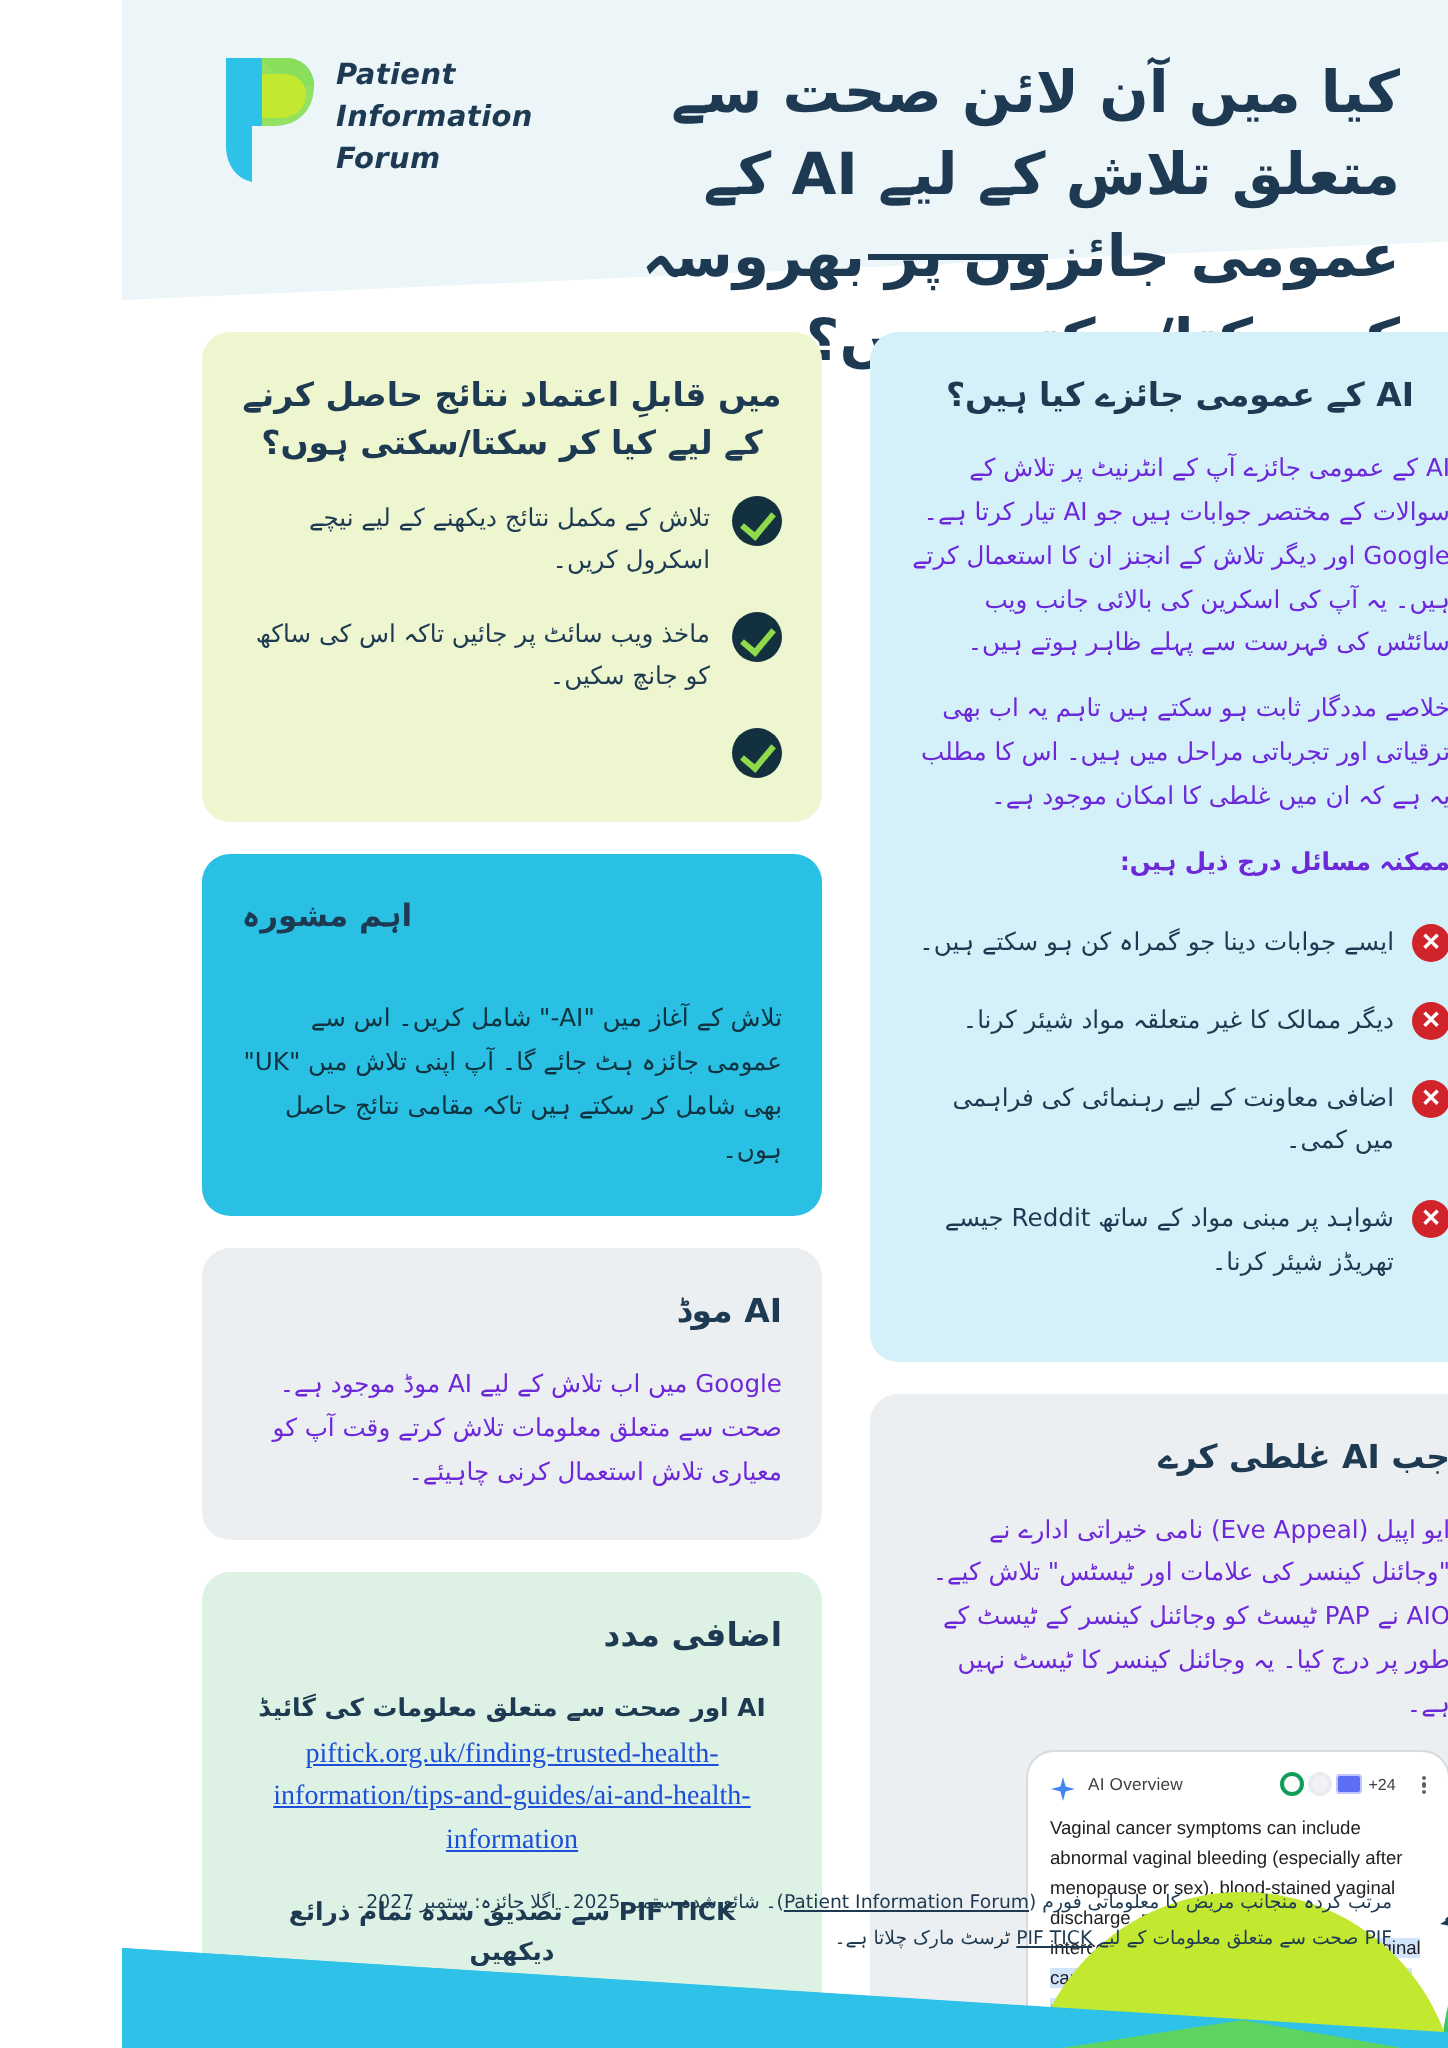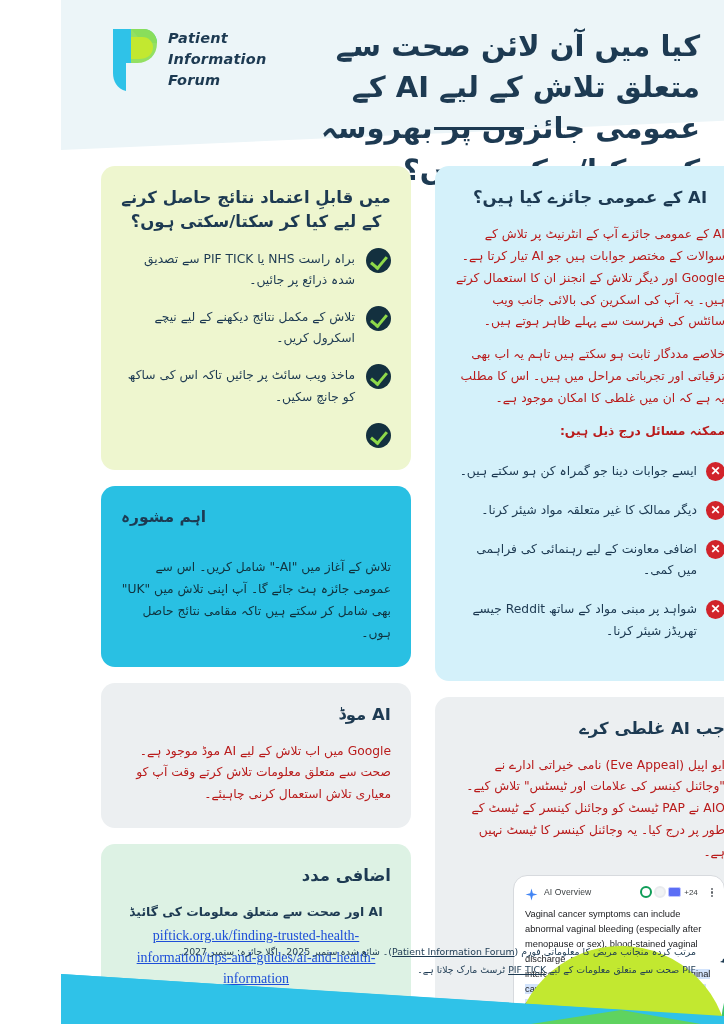--- a/index.html
+++ b/index.html
@@ -97,21 +97,21 @@
     font-weight: 700;
     color: #1d3a52;
     line-height: 1.45;
     margin-bottom: 14px;
   }
   .card-h.center { text-align: center; }
 
   .card-p {
     font-size: 12.3px;
     line-height: 1.78;
-    color: #b91c1c;
+    color: #6d28d9;
     margin-bottom: 11px;
   }
   .card-p:last-child { margin-bottom: 0; }
   .card-p.bold { font-weight: 700; }
 
   
   .bullet-row {
     display: flex;
     flex-direction: row;
     align-items: flex-start;
@@ -352,24 +352,20 @@
   </div>
 
   <div class="hero-title">کیا میں آن لائن صحت سے متعلق تلاش کے لیے AI کے عمومی جائزوں پر بھروسہ کر سکتا/سکتی ہوں؟</div>
   <div class="hero-rule"></div>
 
   <div class="col col-left">
 
     <div class="card card-green">
       <div class="card-h center">میں قابلِ اعتماد نتائج حاصل کرنے کے لیے کیا کر سکتا/سکتی ہوں؟</div>
 
-      <div class="bullet-row">
-        <span class="ico-check"></span>
-        <span class="bullet-text">براہ راست NHS یا PIF TICK سے تصدیق شدہ ذرائع پر جائیں۔</span>
-      </div>
       <div class="bullet-row">
         <span class="ico-check"></span>
         <span class="bullet-text">تلاش کے مکمل نتائج دیکھنے کے لیے نیچے اسکرول کریں۔</span>
       </div>
       <div class="bullet-row">
         <span class="ico-check"></span>
         <span class="bullet-text">ماخذ ویب سائٹ پر جائیں تاکہ اس کی ساکھ کو جانچ سکیں۔</span>
       </div>
       <div class="bullet-row">
         <span class="ico-check"></span>

